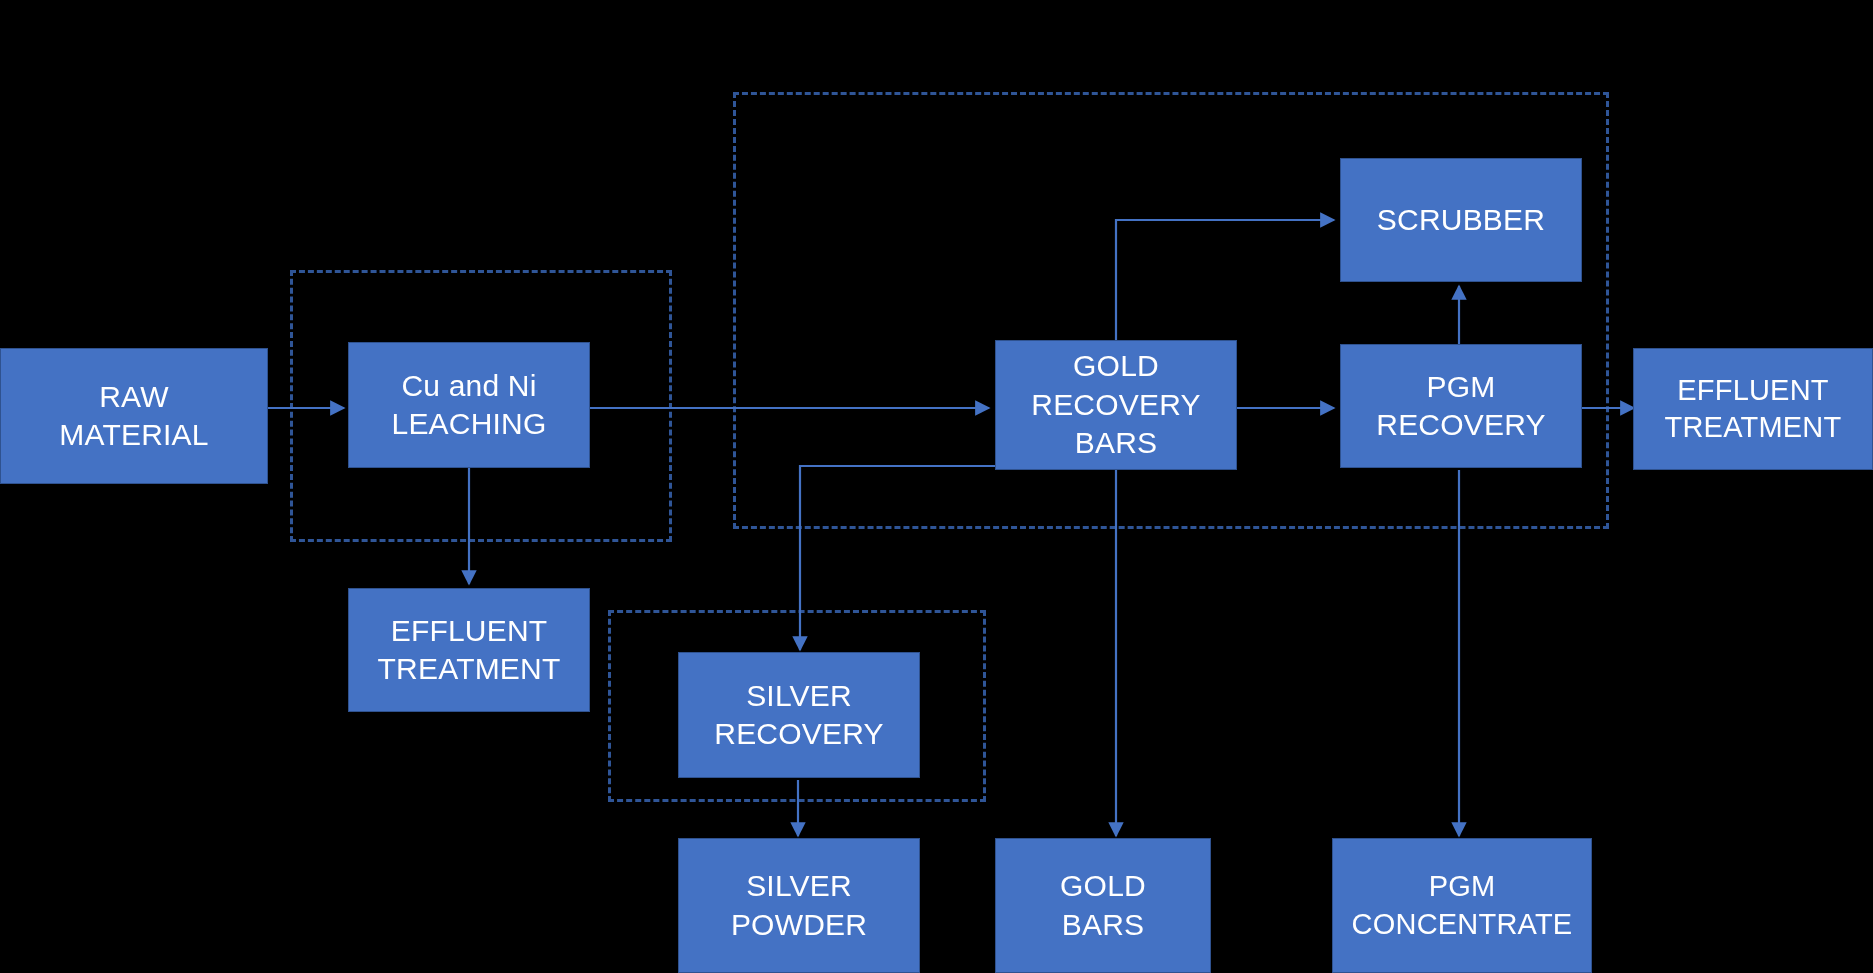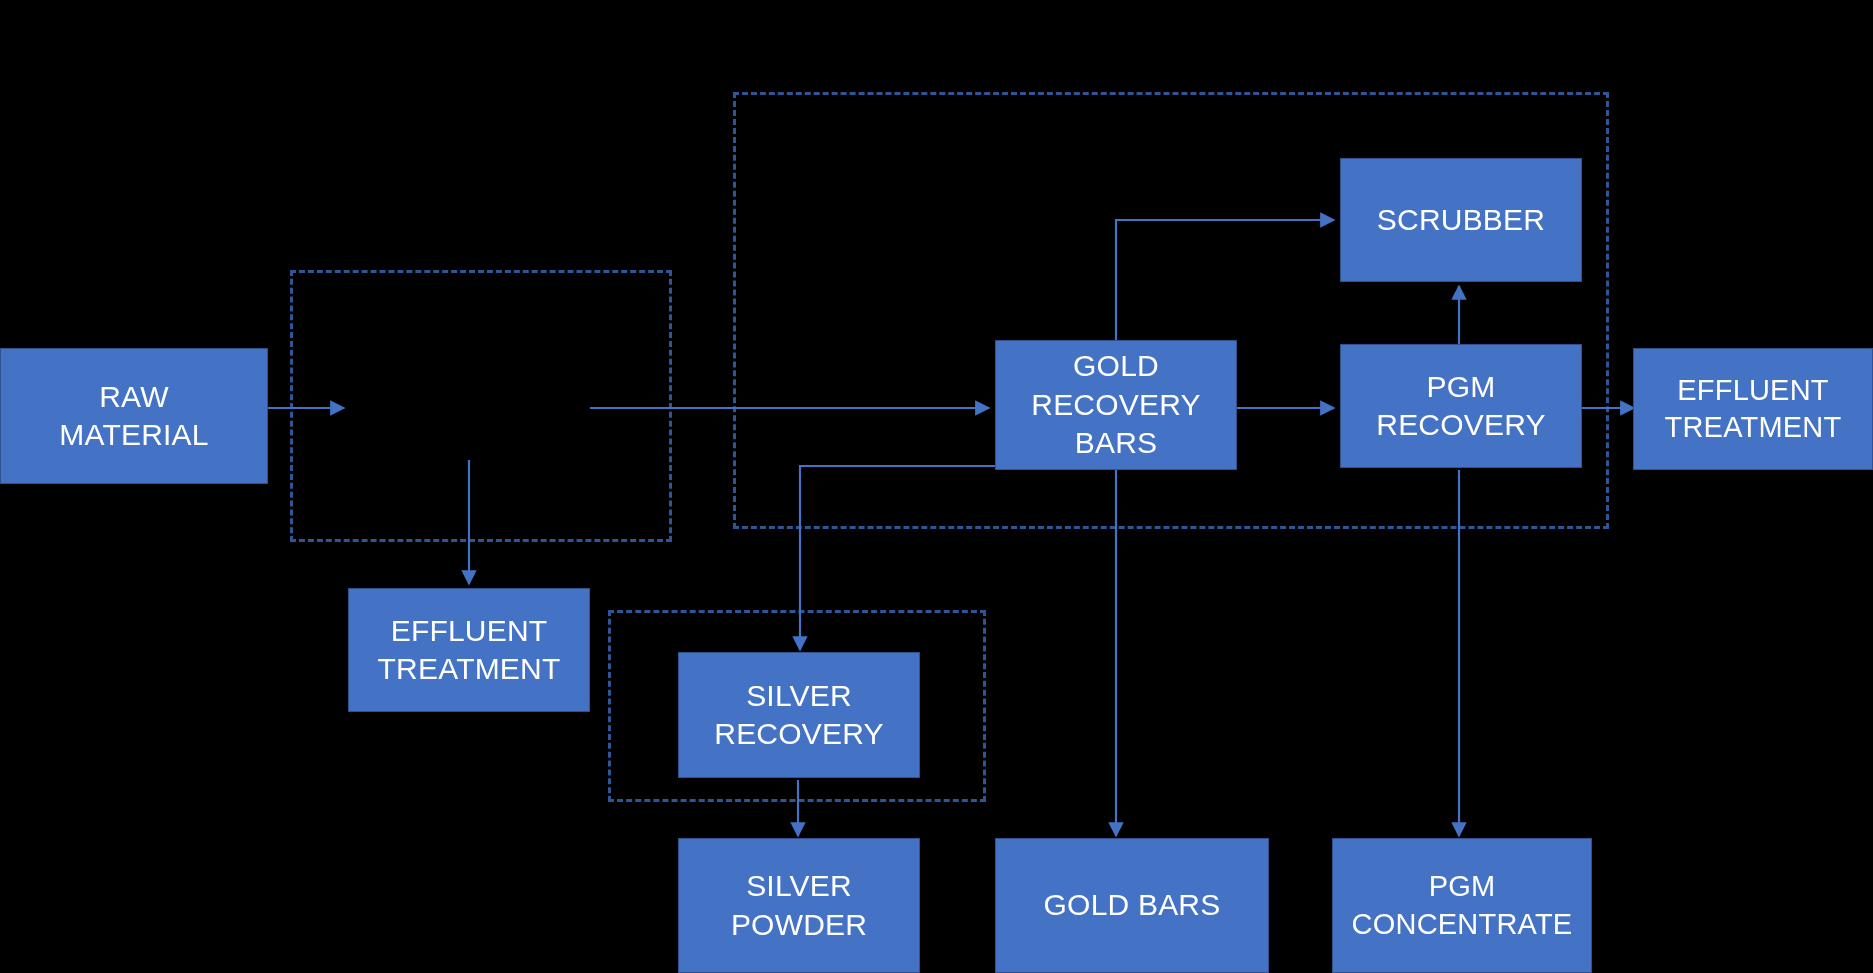--- a/index.html
+++ b/index.html
@@ -74,20 +74,22 @@
       <path d="M 1459 344 L 1459 286"></path>
       <path d="M 1582 408 L 1634 408"></path>
       <path d="M 1459 470 L 1459 836"></path>
       <path d="M 798 780 L 798 836"></path>
     </g>
   </svg>
 
   <div class="node" style="left:0px; top:348px; width:268px; height:136px;">RAW
 MATERIAL</div>
 
+  <div class="node" style="left:348px; top:342px; width:242px; height:126px;">Cu and Ni
+LEACHING</div>
 
   <div class="node" style="left:348px; top:588px; width:242px; height:124px;">EFFLUENT
 TREATMENT</div>
 
   <div class="node" style="left:995px; top:340px; width:242px; height:130px;">GOLD
 RECOVERY
 BARS</div>
 
   <div class="node" style="left:1340px; top:158px; width:242px; height:124px;">SCRUBBER</div>
 
@@ -96,18 +98,18 @@
 
   <div class="node small" style="left:1633px; top:348px; width:240px; height:122px;">EFFLUENT
 TREATMENT</div>
 
   <div class="node" style="left:678px; top:652px; width:242px; height:126px;">SILVER
 RECOVERY</div>
 
   <div class="node" style="left:678px; top:838px; width:242px; height:135px;">SILVER
 POWDER</div>
 
-  <div class="node" style="left:995px; top:838px; width:274px; height:135px;">GOLD BARS</div>
+  <div class="node" style="left:995px; top:838px; width:216px; height:135px;">GOLD BARS</div>
 
   <div class="node small" style="left:1332px; top:838px; width:260px; height:135px;">PGM
 CONCENTRATE</div>
 
 </div>
 
 </body></html>

